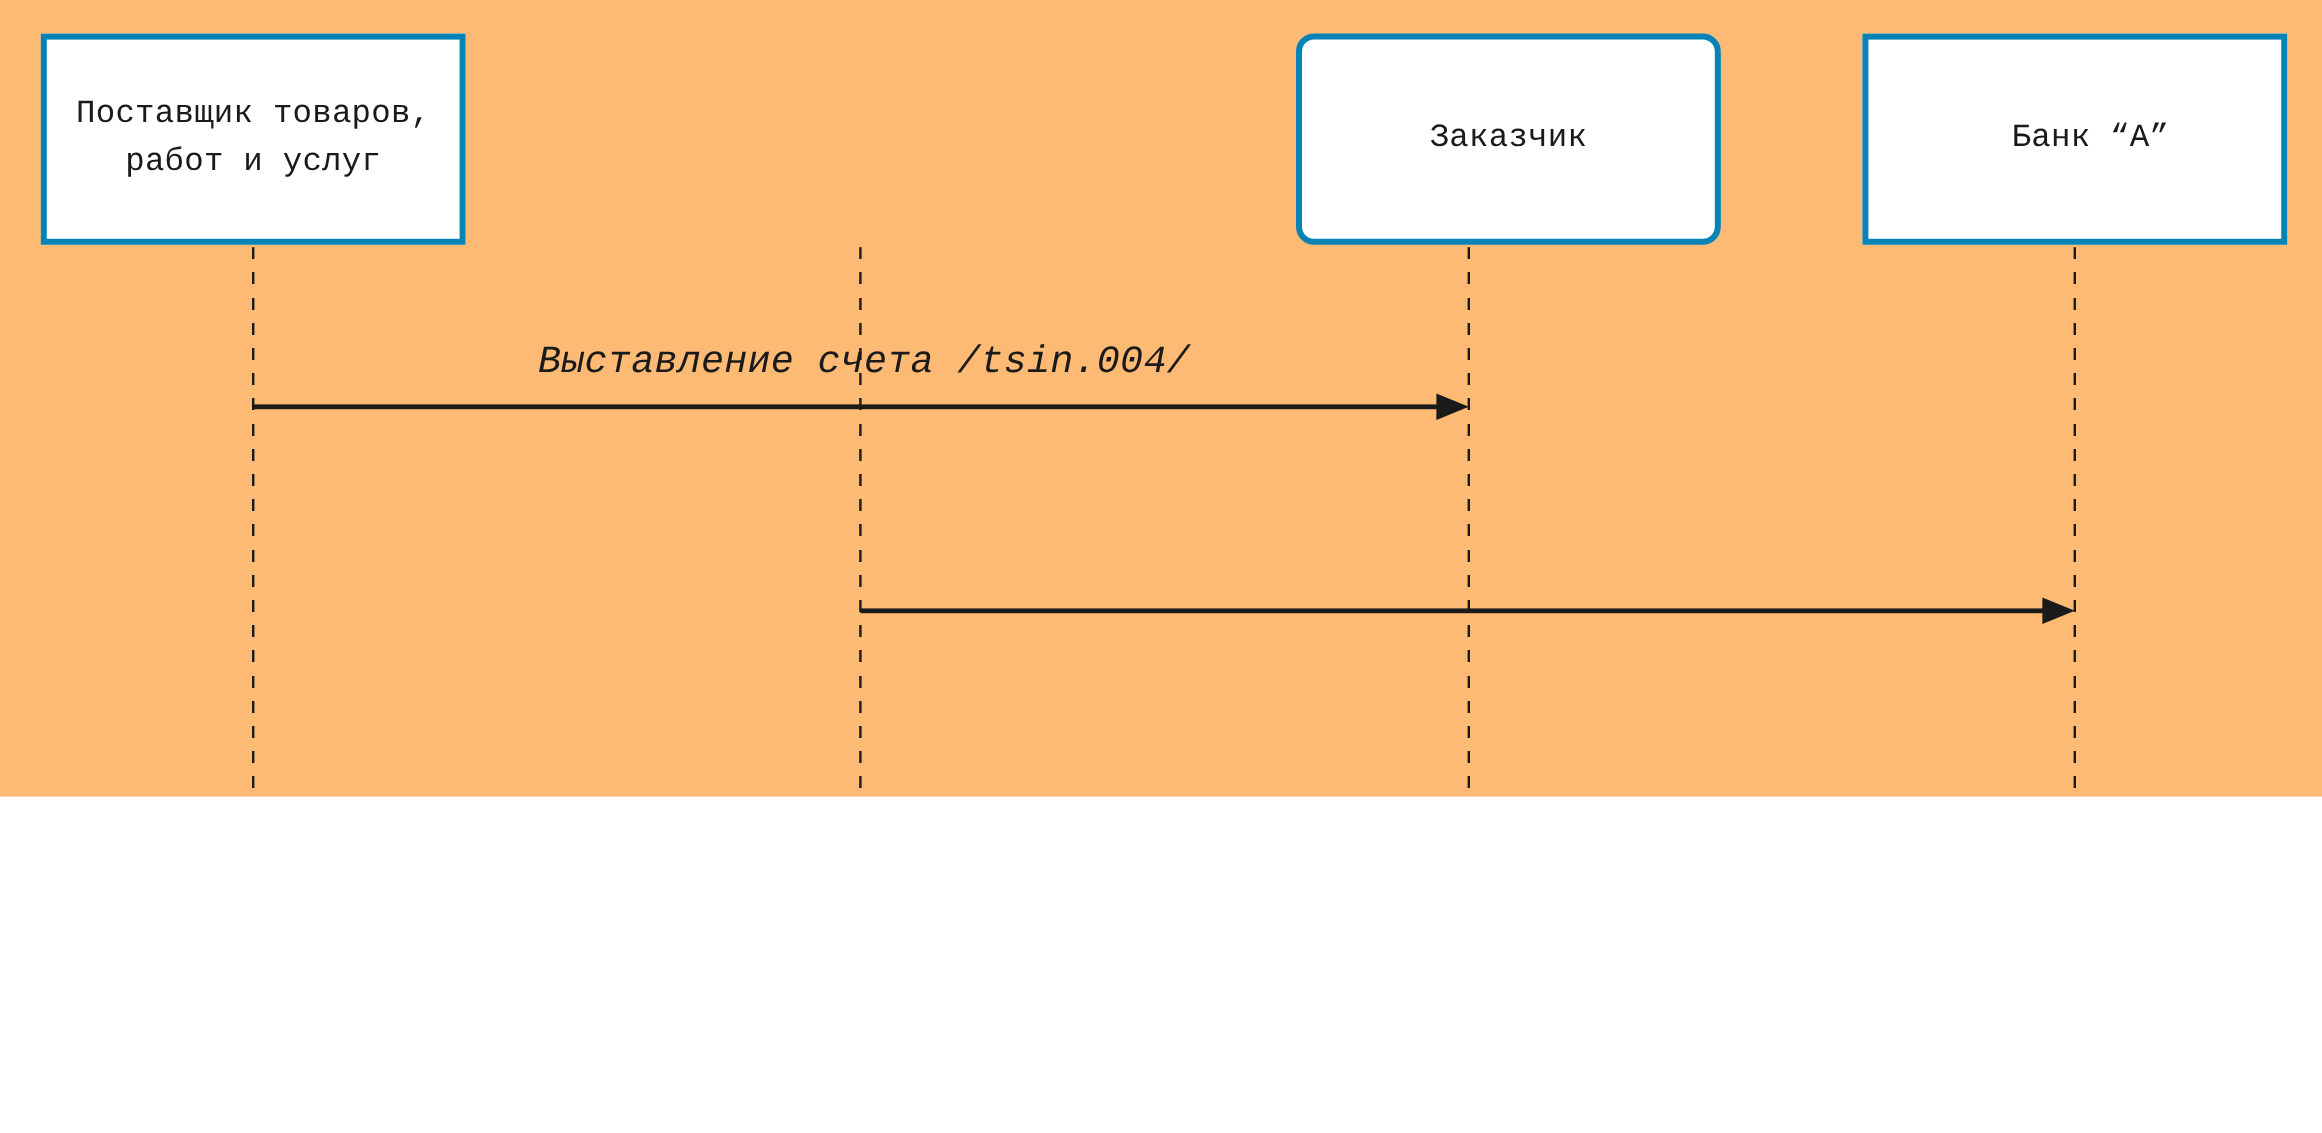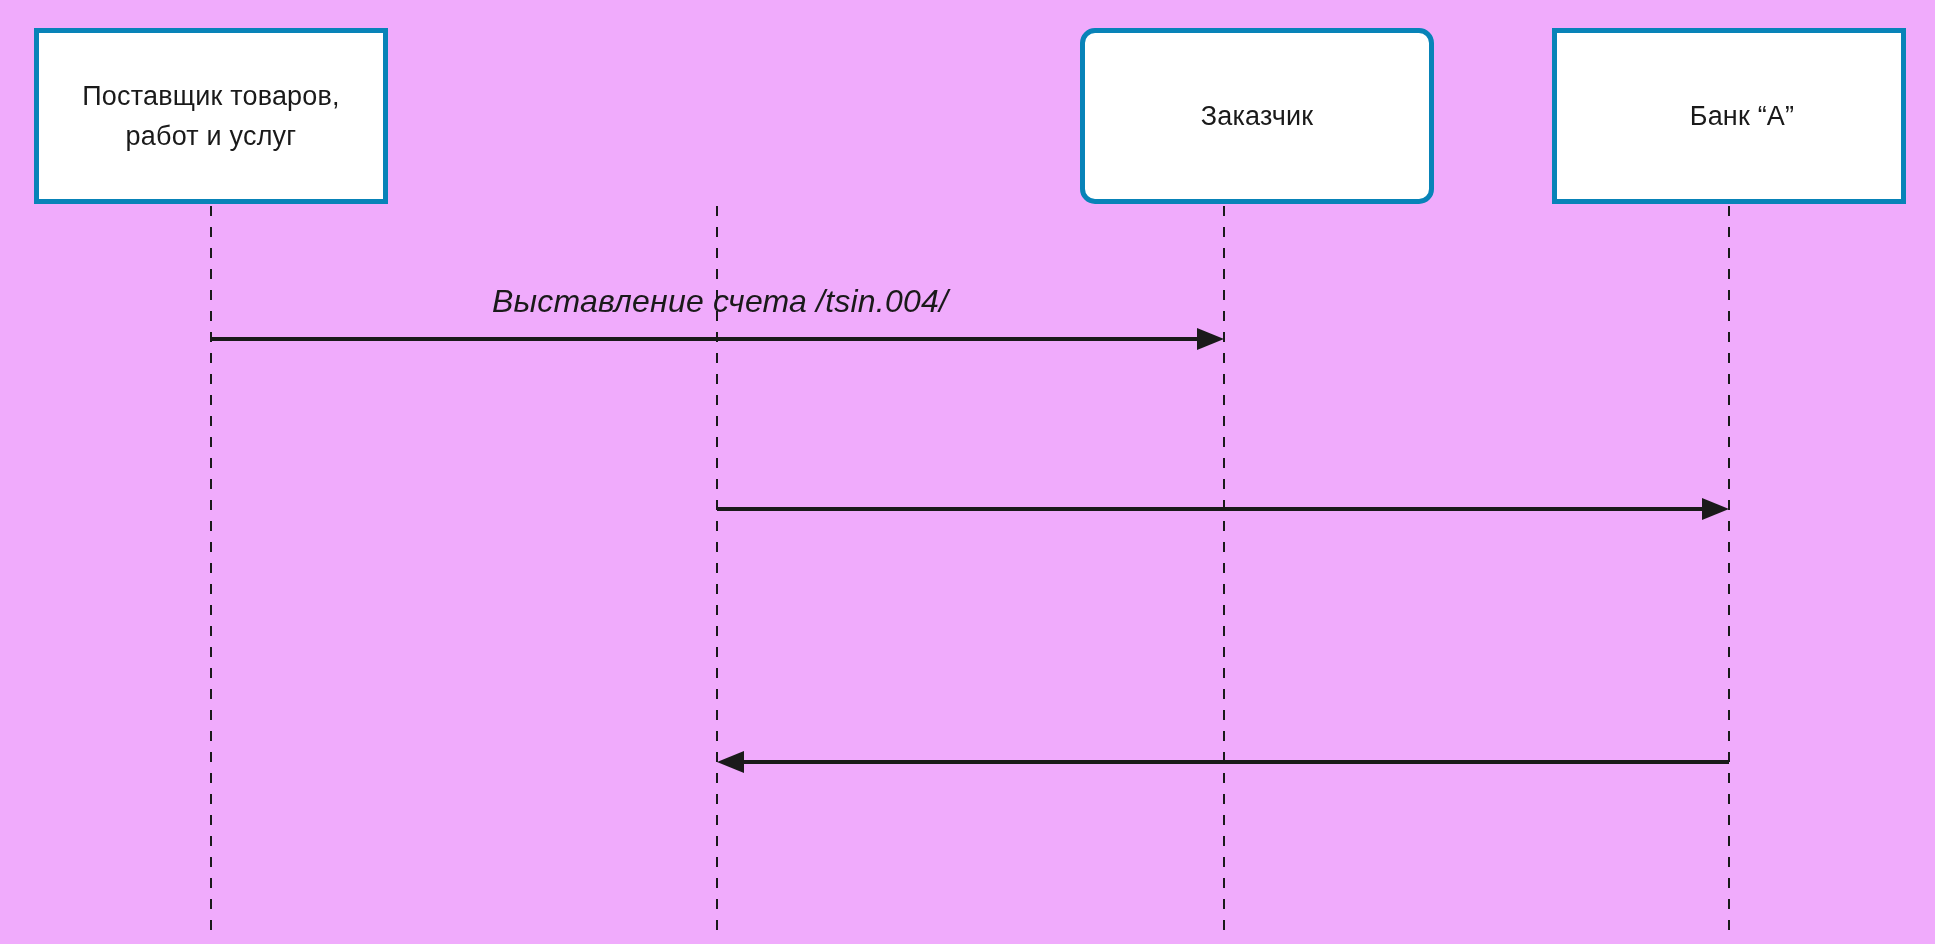--- a/index.html
+++ b/index.html
@@ -3,23 +3,23 @@
 <meta charset="utf-8">
 <style>
   html, body {
     margin: 0;
     padding: 0;
     background: #ffffff;
   }
   .canvas {
     position: relative;
     width: 1935px;
-    height: 944px;
-    background: #f0abfc;
-    font-family: Liberation Sans, sans-serif;
+    height: 664px;
+    background: #fdba74;
+    font-family: Liberation Mono, monospace;
     color: #1a1a1a;
     overflow: hidden;
   }
 
   
   .actor-box {
     position: absolute;
     top: 28px;
     width: 354px;
     height: 176px;

